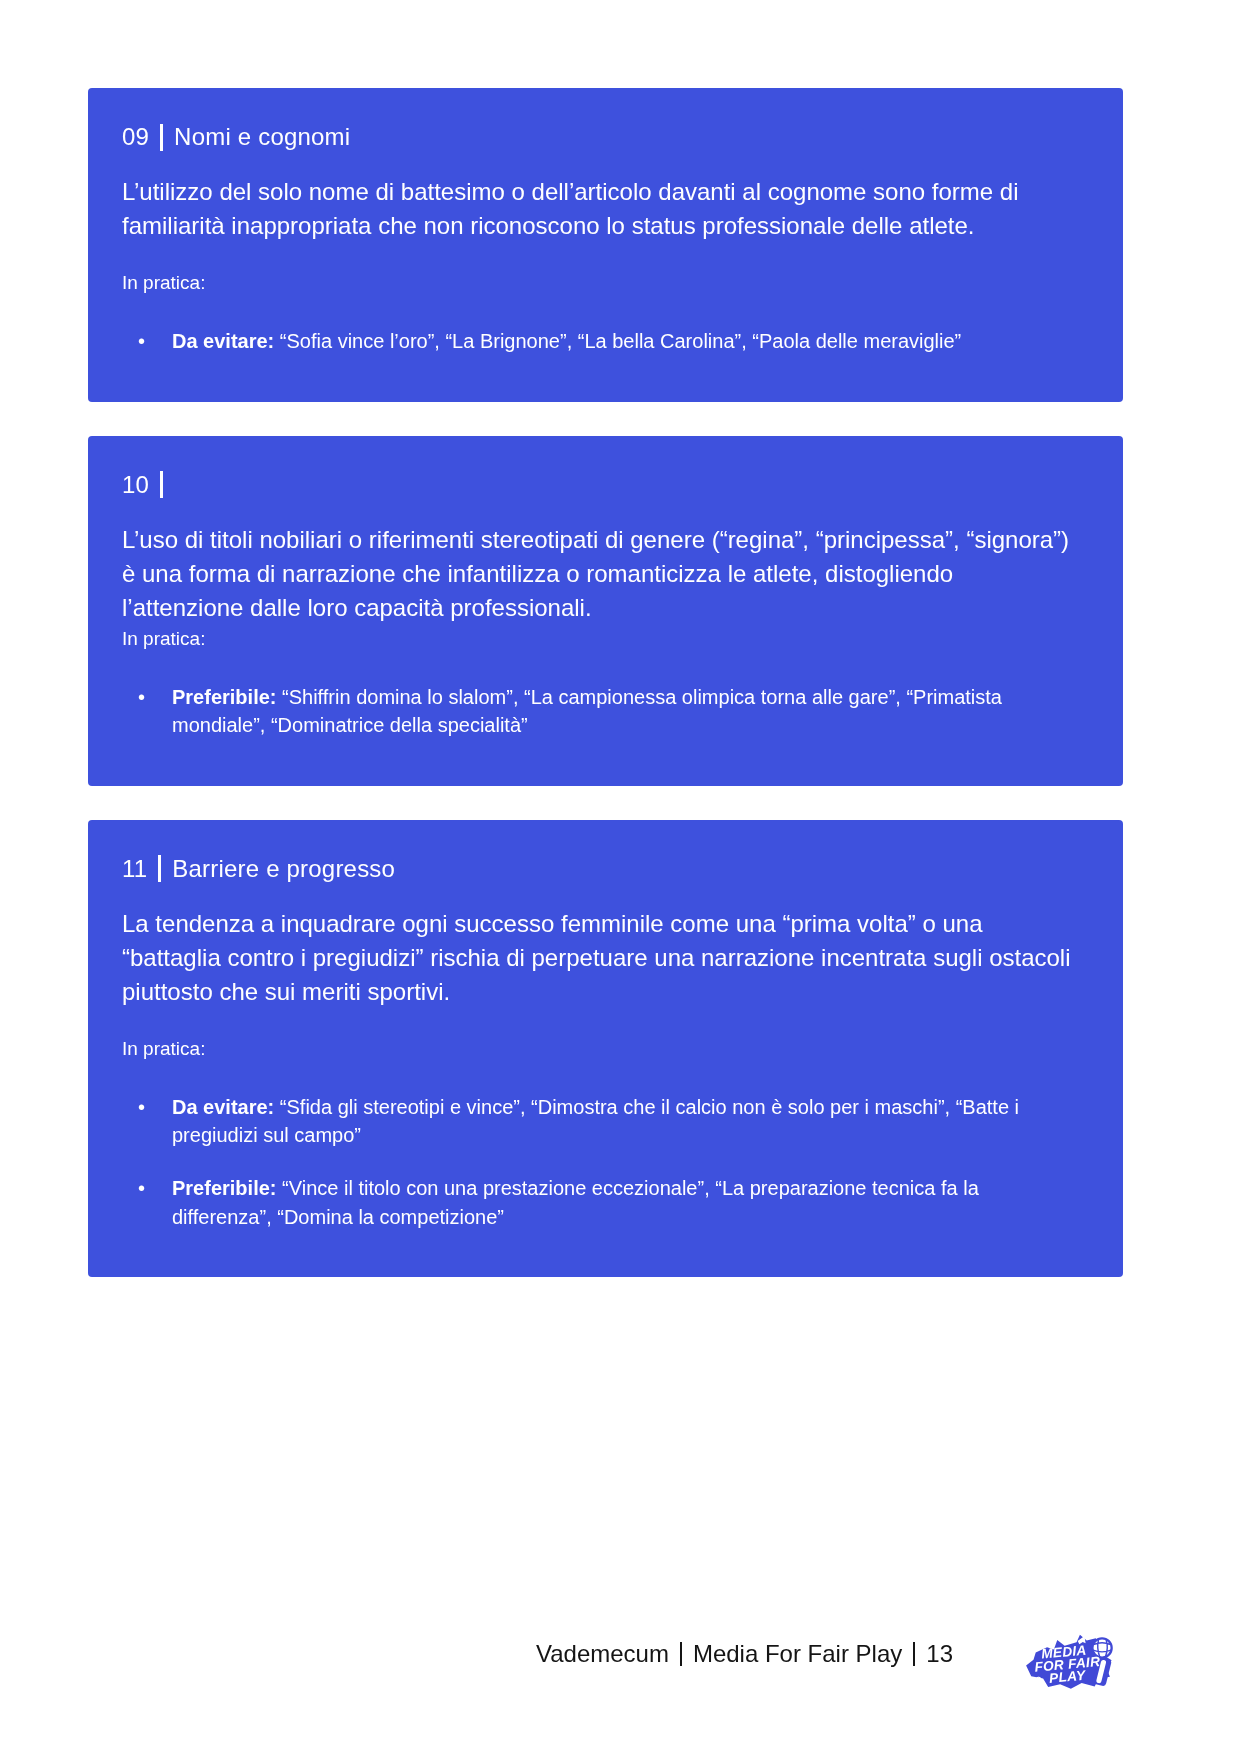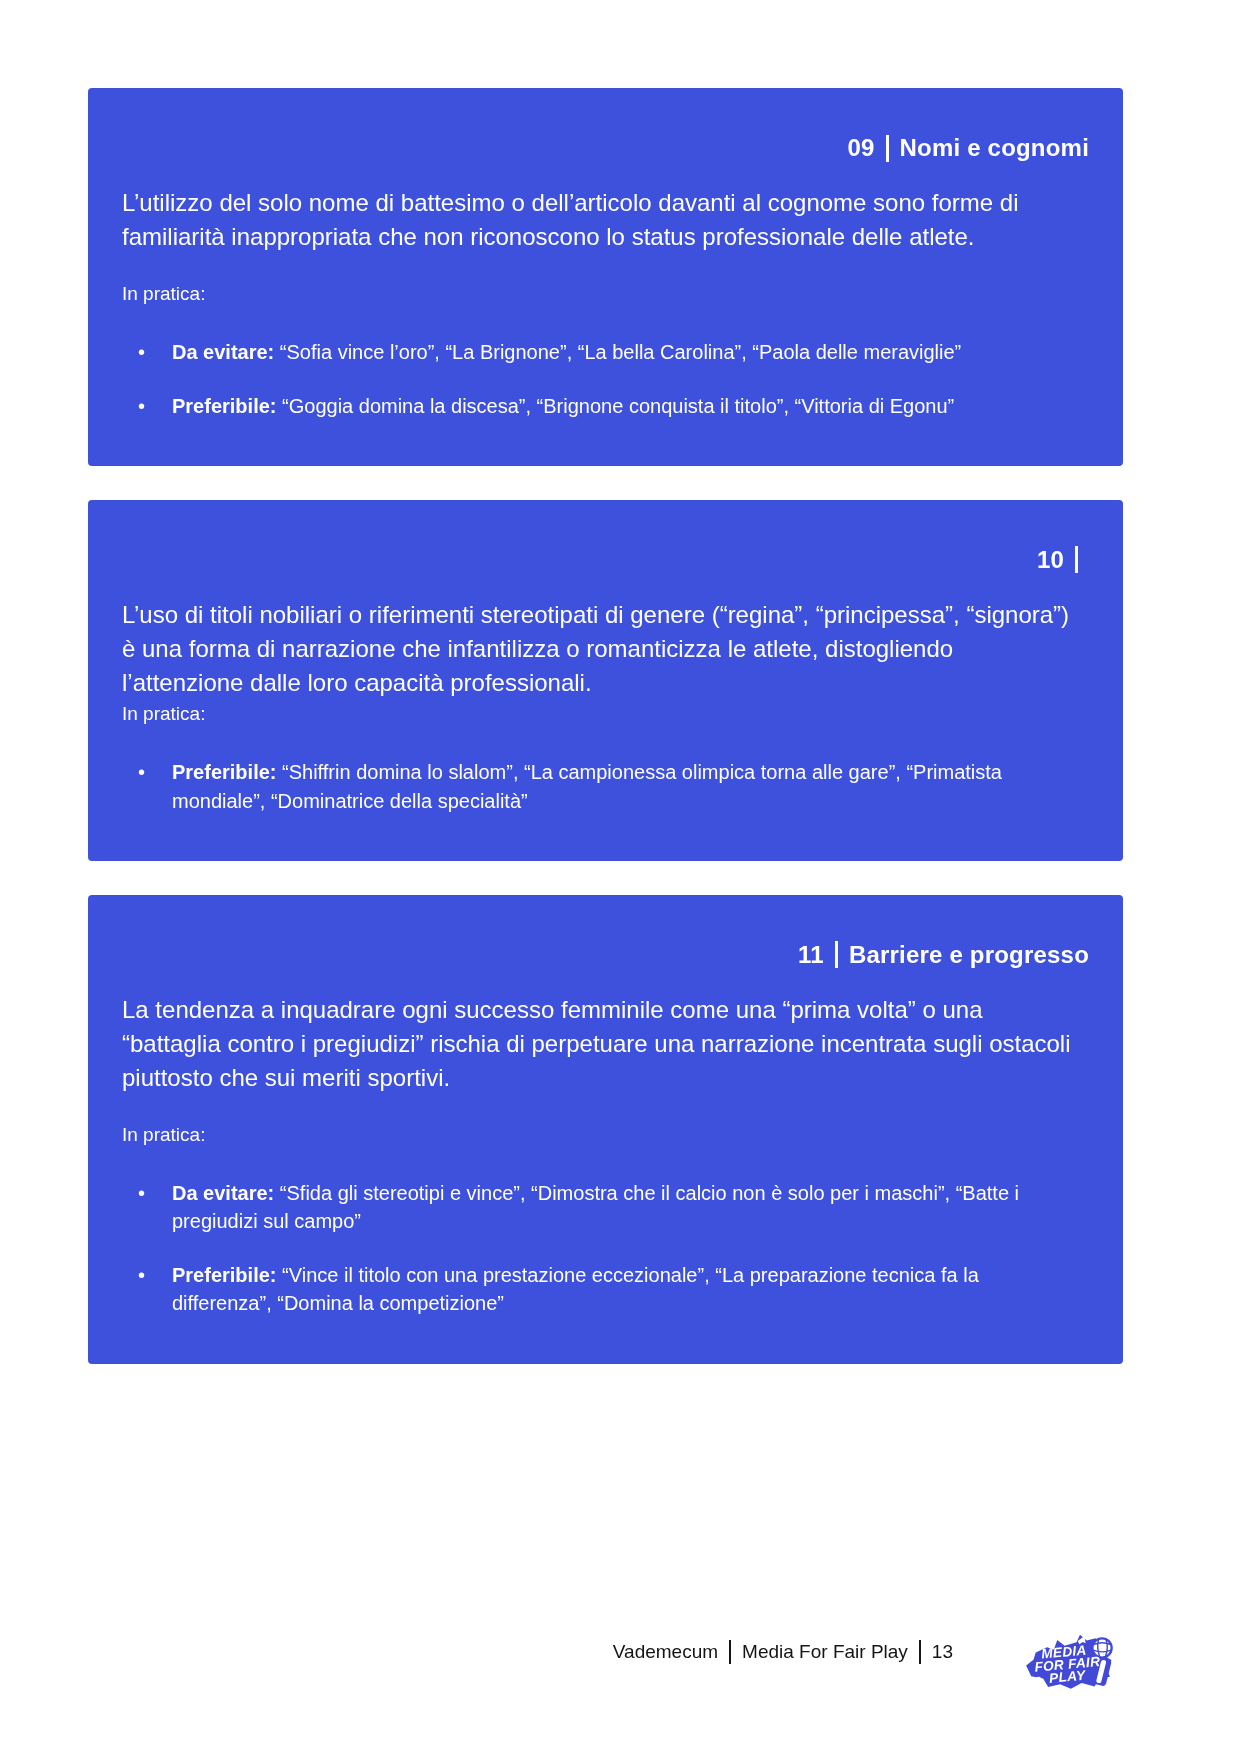--- a/index.html
+++ b/index.html
@@ -24,27 +24,26 @@
     width: 1035px;
   }
   .card {
     background: var(--accent);
     color: #ffffff;
     border-radius: 4px;
     padding: 30px 34px 34px 34px;
     margin-bottom: 34px;
   }
   .card-title {
-    margin: 16px 0 24px 0;
-    font-size: 24px;
-    font-weight: 700;
+    margin: 5px 0 24px 0;
+    font-size: 24px;
+    font-weight: 400;
     display: flex;
     align-items: center;
     letter-spacing: 0.2px;
-    justify-content: flex-end;
   }
   .title-bar {
     width: 3px;
     height: 27px;
     background: #ffffff;
     margin: 0 11px;
     flex: 0 0 3px;
   }
   .intro {
     margin: 0 0 27px 0;
@@ -78,21 +77,21 @@
   .dot::before { content: "\2022"; }
   .btext { flex: 1; }
   .btext strong { font-weight: 700; }
 
   .footer-text {
     position: absolute;
     top: 1640px;
     right: 288px;
     display: flex;
     align-items: center;
-    font-size: 19px;
+    font-size: 24px;
     color: var(--footer-ink);
     white-space: nowrap;
   }
   .pipe {
     display: inline-block;
     width: 2px;
     height: 24px;
     background: var(--footer-ink);
     margin: 0 11px;
   }
@@ -126,24 +125,20 @@
       <span class="title-bar"></span>
       <span>Nomi e cognomi</span>
     </h2>
     <p class="intro">L’utilizzo del solo nome di battesimo o dell’articolo davanti al cognome sono forme di familiarità inappropriata che non riconoscono lo status professionale delle atlete.</p>
     <p class="inpratica">In pratica:</p>
     <ul class="bullets">
       <li class="bullet">
         <span class="dot"></span>
         <span class="btext"><strong>Da evitare:</strong> <span>“Sofia vince l’oro”, “La Brignone”, “La bella Carolina”, “Paola delle meraviglie”</span></span>
       </li>
-      <li class="bullet">
-        <span class="dot"></span>
-        <span class="btext"><strong>Preferibile:</strong> <span>“Goggia domina la discesa”, “Brignone conquista il titolo”, “Vittoria di Egonu”</span></span>
-      </li>
     </ul>
   </section>
 
   <section class="card">
     <h2 class="card-title">
       <span>10</span>
       <span class="title-bar"></span>
     </h2>
     <p class="intro tight">L’uso di titoli nobiliari o riferimenti stereotipati di genere (“regina”, “principessa”, “signora”) è una forma di narrazione che infantilizza o romanticizza le atlete, distogliendo l’attenzione dalle loro capacità professionali.</p>
     <p class="inpratica">In pratica:</p>

